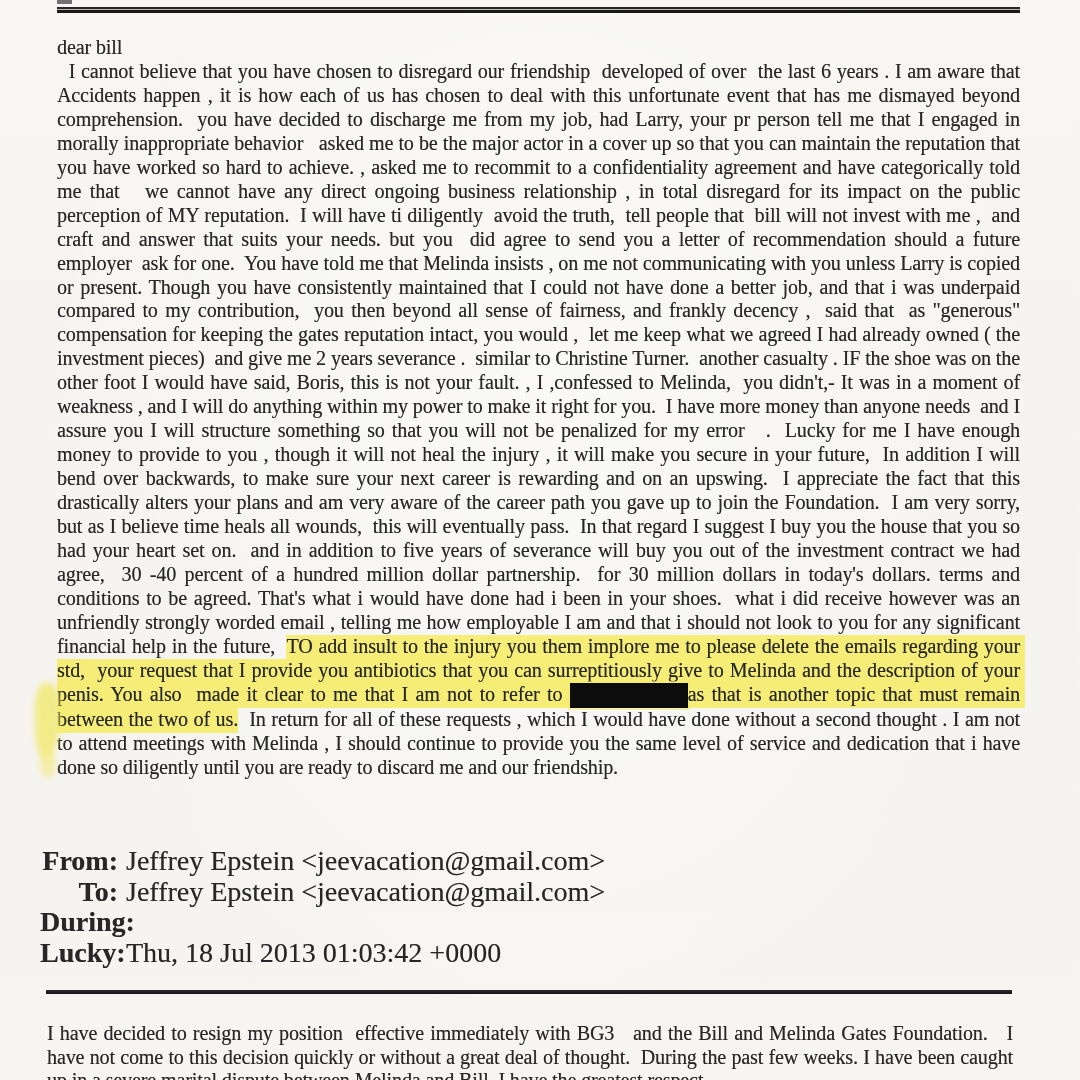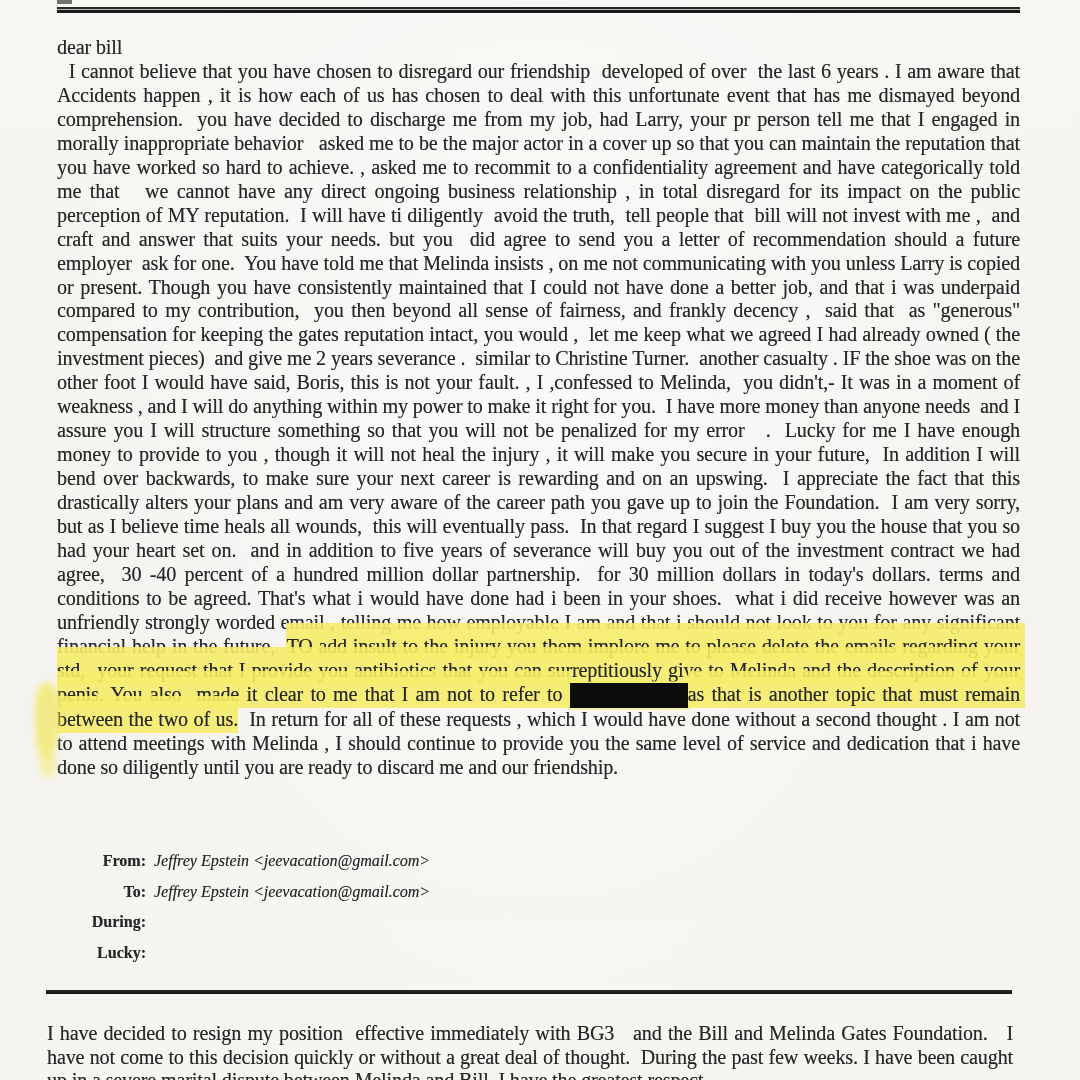--- a/index.html
+++ b/index.html
@@ -31,47 +31,47 @@
   .letter {
     position: absolute; left: 57px; top: 36px; width: 963px;
     font-size: 20px; line-height: 23.95px; letter-spacing: -0.1px;
     text-align: justify;
     text-shadow: 0.2px 0.2px 0.35px rgba(45,45,45,0.55);
   }
   .letter span, .letter mark { white-space: pre-wrap; }
   mark.hl {
     background: rgba(245,236,105,0.9);
     color: inherit;
-    padding: 12px 0 3px;
+    padding: 0 0 3px;
   }
   .redaction {
     display: inline-block; width: 118px; height: 25px;
     background: #0c0c0c; vertical-align: -7px;
     box-shadow: 0 0 0 2px rgba(245,236,105,0.55);
   }
   .smudge {
     position: absolute; left: 35px; top: 682px; width: 25px; height: 78px;
     background: #f2e96d; opacity: .8;
     border-radius: 45% 55% 60% 40% / 30% 30% 55% 45%;
     filter: blur(3px);
   }
   .smudge-tail {
     position: absolute; left: 40px; top: 752px; width: 16px; height: 26px;
     background: #f4ec82; opacity: .65;
     border-radius: 50% 50% 60% 60%;
     filter: blur(3px);
   }
   .email-header {
-    position: absolute; left: 68px; top: 846px;
+    position: absolute; left: 40px; top: 846px;
     display: grid; grid-template-columns: 78px auto; column-gap: 8px;
-    font-size: 16px; line-height: 30.5px;
+    font-size: 28px; line-height: 30.5px;
     text-shadow: 0.2px 0.2px 0.35px rgba(45,45,45,0.5);
   }
   .email-header .lbl { font-weight: bold; text-align: right; white-space: nowrap; }
-  .email-header .val { white-space: nowrap; font-style: italic; }
+  .email-header .val { white-space: nowrap; }
   .closing {
     position: absolute; left: 47px; top: 1022px; width: 966px;
     font-size: 20px; line-height: 23.5px; letter-spacing: -0.1px;
     text-align: justify; white-space: pre-wrap;
     text-shadow: 0.2px 0.2px 0.35px rgba(45,45,45,0.55);
   }
 </style>
 </head>
 <body>
 
@@ -86,19 +86,20 @@
   <div class="smudge-tail"></div>
 
   <div class="email-header">
     <div class="lbl">From:</div>
     <div class="val">Jeffrey Epstein &lt;jeevacation@gmail.com&gt;</div>
     <div class="lbl">To:</div>
     <div class="val">Jeffrey Epstein &lt;jeevacation@gmail.com&gt;</div>
     <div class="lbl">During:</div>
     <div class="val"></div>
     <div class="lbl">Lucky:</div>
+    <div class="val">Thu, 18 Jul 2013 01:03:42 +0000</div>
   </div>
 
   <div class="rule rule-bottom"></div>
 
   <div class="closing">I have decided to resign my position  effective immediately with BG3   and the Bill and Melinda Gates Foundation.   I have not come to this decision quickly or without a great deal of thought.  During the past few weeks. I have been caught up in a severe marital dispute between Melinda and Bill. I have the greatest respect</div>
 
 </div>
 
 </body></html>

